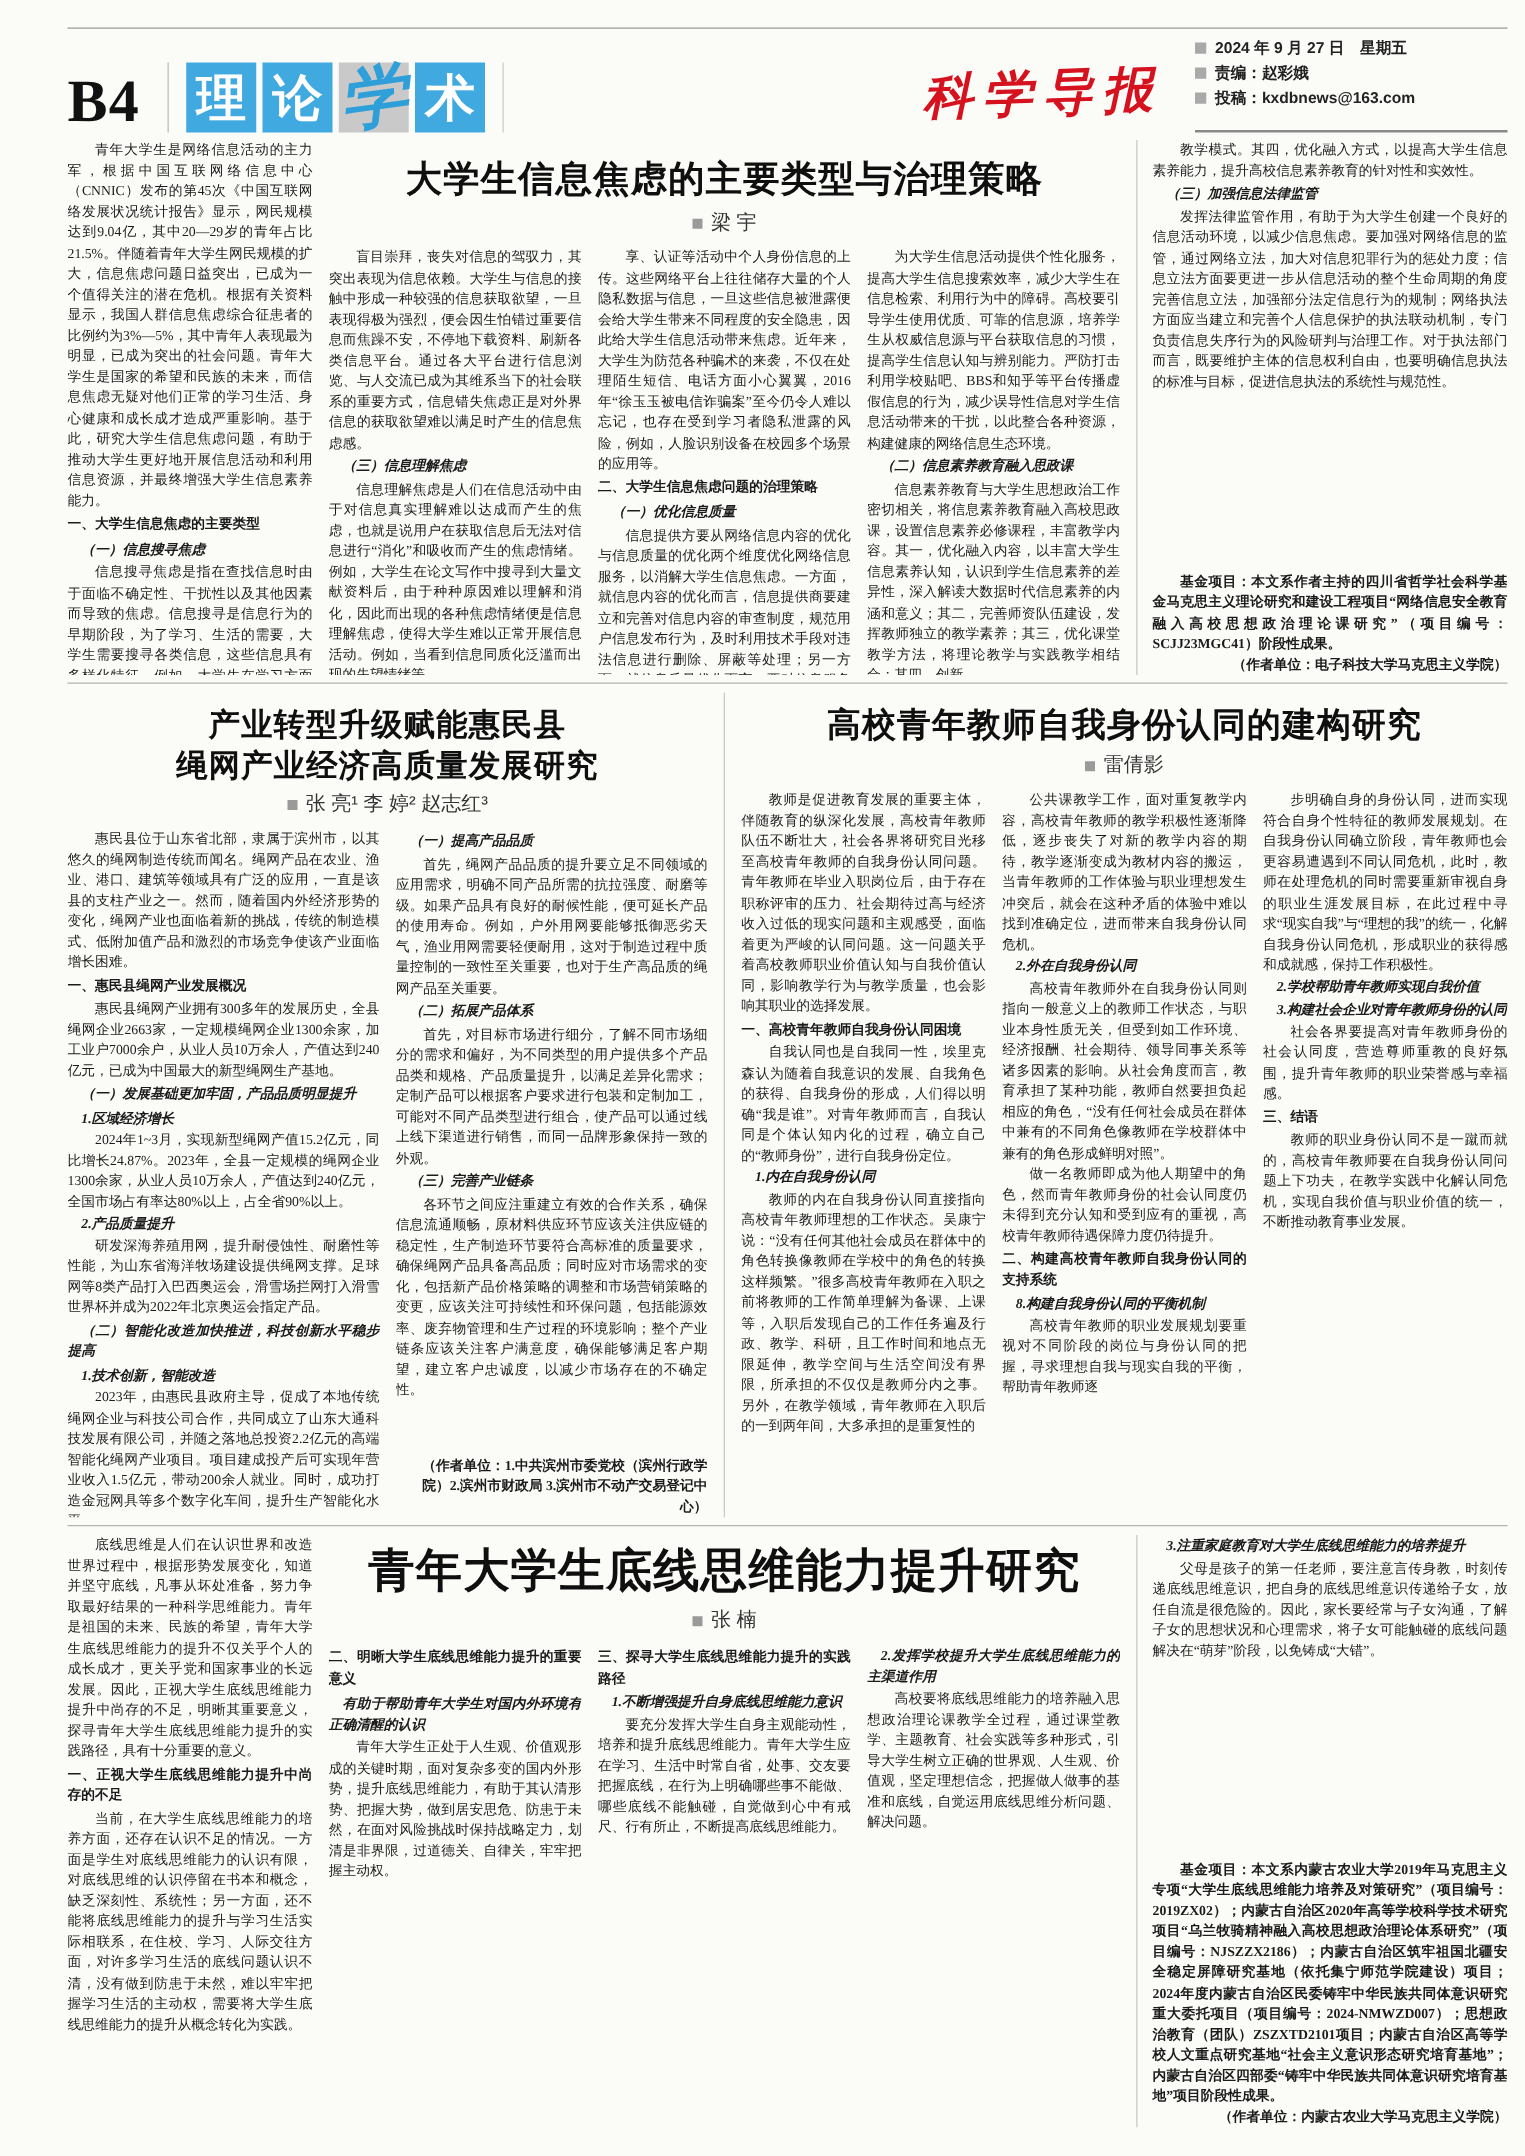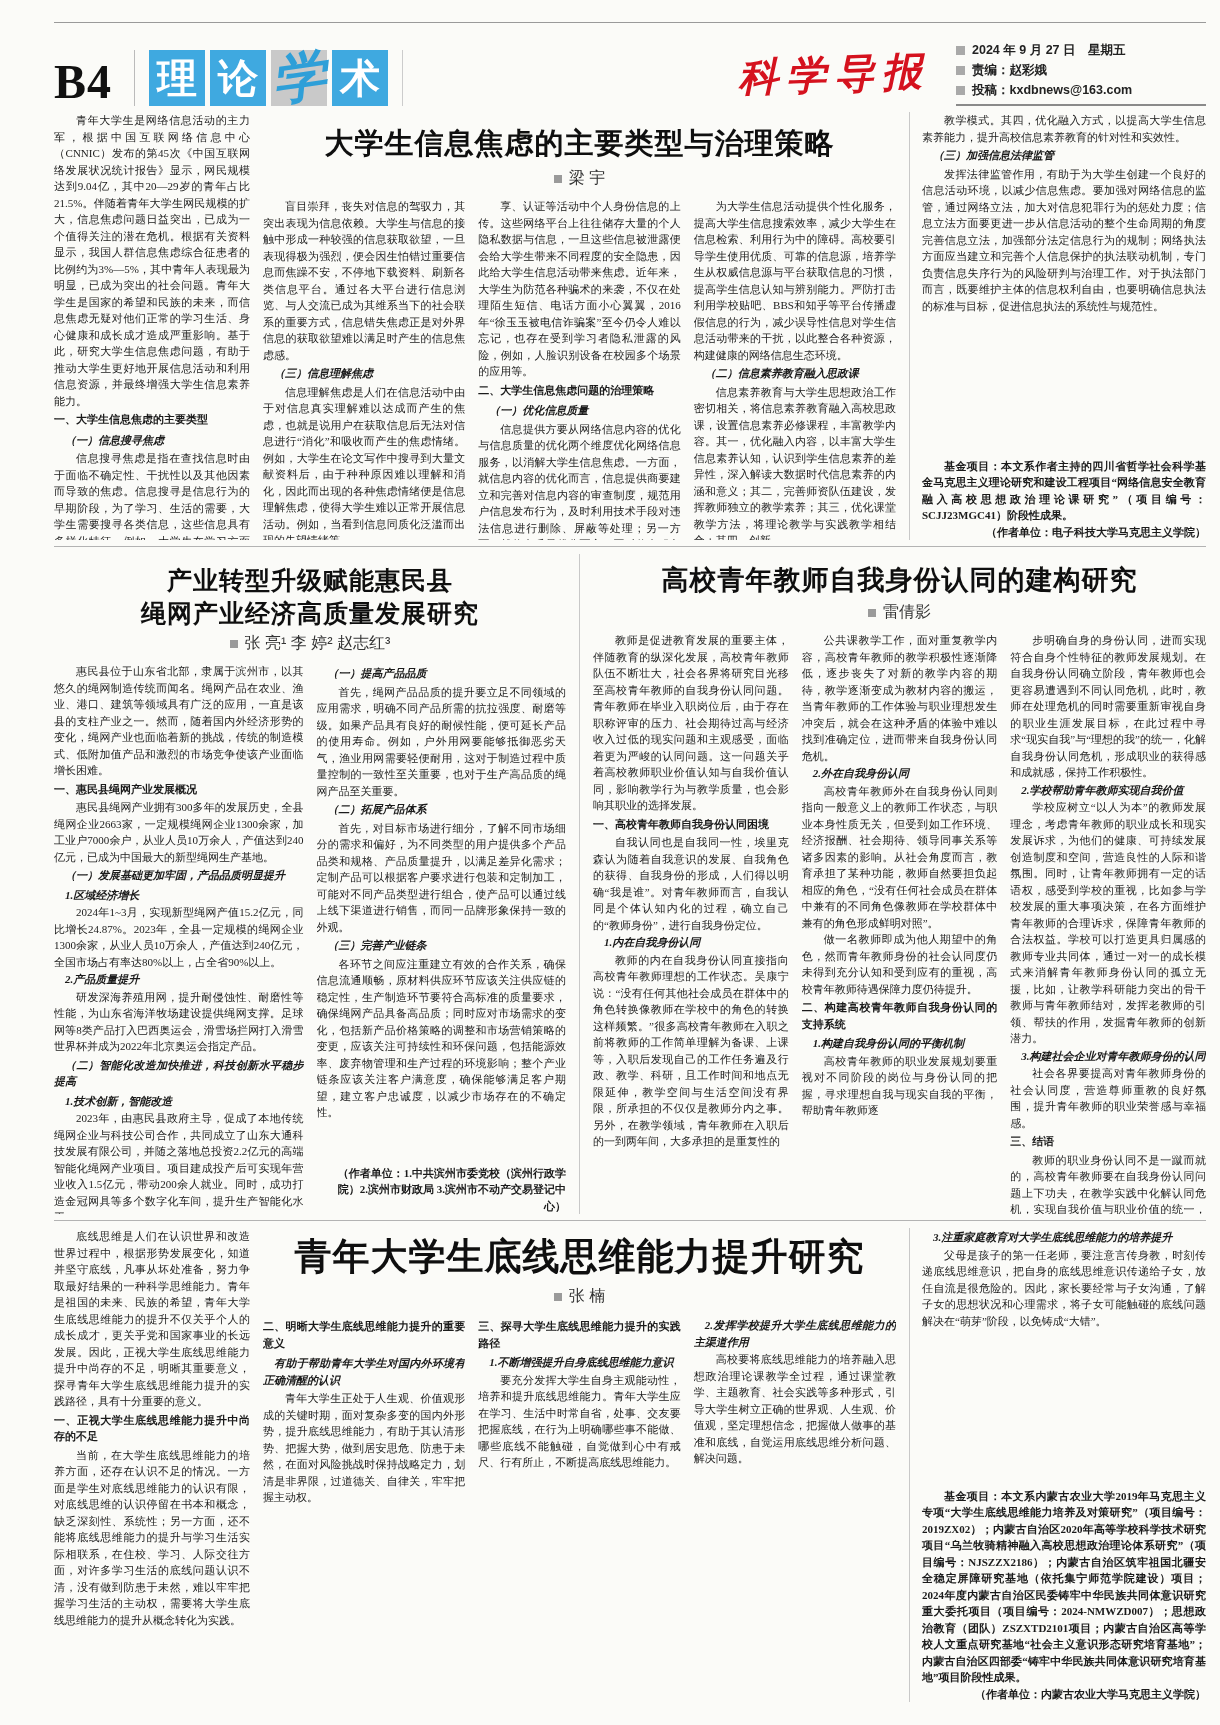--- a/index.html
+++ b/index.html
@@ -13,21 +13,21 @@
   .masthead{border-top:1px solid #9a9a9a;padding-top:10px;display:flex;align-items:flex-end;height:84px;box-sizing:border-box;}
   .page-no{font-family:"Liberation Serif",serif;font-weight:700;font-size:48px;line-height:1;color:#111;margin-right:22px;letter-spacing:1px;}
   .sec-boxes{display:flex;gap:5px;align-items:flex-end;border-left:1px solid #bbb;padding-left:14px;border-right:1px solid #ccc;padding-right:14px;}
   .sec-box{width:56px;height:56px;display:flex;align-items:center;justify-content:center;
     font-family:"Liberation Sans",sans-serif;font-weight:700;font-size:40px;color:#fff;}
   .sec-box.blue{background:#3fa9e0;}
   .sec-box.gray{background:#c9c9c9;}
   .sec-box.gray span{color:#2e9fd8;font-style:italic;font-size:54px;transform:rotate(-8deg);font-family:"DejaVu Serif",serif;}
   .mast-right{margin-left:auto;display:flex;align-items:flex-end;gap:26px;}
   .paper-name{color:#d5121e;font-weight:700;font-style:italic;font-size:40px;letter-spacing:8px;transform:rotate(-2deg);font-family:"DejaVu Serif",serif;padding-bottom:4px;}
-  .info-block{font-family:"Liberation Sans",sans-serif;font-size:12.5px;font-weight:700;color:#222;border-bottom:2px solid #8a8a8a;padding-bottom:5px;min-width:250px;}
+  .info-block{font-family:"Liberation Sans",sans-serif;font-size:12.5px;font-weight:700;color:#222;border-bottom:2px solid #8a8a8a;padding-bottom:17px;min-width:250px;}
   .info-line{display:flex;align-items:center;margin-top:3px;}
   .sq{display:inline-block;width:9px;height:9px;background:#a9a9a9;margin-right:7px;flex:none;}
   
   .hr{border:none;border-top:1px solid #b3b3b3;margin:6px 0 7px;}
   .band{display:flex;overflow:hidden;}
   .band1{height:428px;margin-top:6px;}
   .band2{height:660px;justify-content:flex-end;}
   .band4{height:474px;}
   .col{overflow:hidden;display:flex;flex-direction:column;min-width:0;font-size:11px;line-height:1.5;text-align:justify;}
   .c-intro{width:196px;flex:none;}
@@ -179,27 +179,26 @@
           <div class="blk p">自我认同也是自我同一性，埃里克森认为随着自我意识的发展、自我角色的获得、自我身份的形成，人们得以明确“我是谁”。对青年教师而言，自我认同是个体认知内化的过程，确立自己的“教师身份”，进行自我身份定位。</div>
           <div class="blk h3">1.内在自我身份认同</div>
           <div class="blk p">教师的内在自我身份认同直接指向高校青年教师理想的工作状态。吴康宁说：“没有任何其他社会成员在群体中的角色转换像教师在学校中的角色的转换这样频繁。”很多高校青年教师在入职之前将教师的工作简单理解为备课、上课等，入职后发现自己的工作任务遍及行政、教学、科研，且工作时间和地点无限延伸，教学空间与生活空间没有界限，所承担的不仅仅是教师分内之事。另外，在教学领域，青年教师在入职后的一到两年间，大多承担的是重复性的</div>
         </div>
       <div class="col">
           <div class="blk p">公共课教学工作，面对重复教学内容，高校青年教师的教学积极性逐渐降低，逐步丧失了对新的教学内容的期待，教学逐渐变成为教材内容的搬运，当青年教师的工作体验与职业理想发生冲突后，就会在这种矛盾的体验中难以找到准确定位，进而带来自我身份认同危机。</div>
           <div class="blk h3">2.外在自我身份认同</div>
           <div class="blk p">高校青年教师外在自我身份认同则指向一般意义上的教师工作状态，与职业本身性质无关，但受到如工作环境、经济报酬、社会期待、领导同事关系等诸多因素的影响。从社会角度而言，教育承担了某种功能，教师自然要担负起相应的角色，“没有任何社会成员在群体中兼有的不同角色像教师在学校群体中兼有的角色形成鲜明对照”。</div>
           <div class="blk p">做一名教师即成为他人期望中的角色，然而青年教师身份的社会认同度仍未得到充分认知和受到应有的重视，高校青年教师待遇保障力度仍待提升。</div>
           <div class="blk h1">二、构建高校青年教师自我身份认同的支持系统</div>
-          <div class="blk h3">1.构建自我身份认同的平衡机制</div>
+          <div class="blk h3">8.构建自我身份认同的平衡机制</div>
           <div class="blk p">高校青年教师的职业发展规划要重视对不同阶段的岗位与身份认同的把握，寻求理想自我与现实自我的平衡，帮助青年教师逐</div>
         </div>
       <div class="col">
           <div class="blk p">步明确自身的身份认同，进而实现符合自身个性特征的教师发展规划。在自我身份认同确立阶段，青年教师也会更容易遭遇到不同认同危机，此时，教师在处理危机的同时需要重新审视自身的职业生涯发展目标，在此过程中寻求“现实自我”与“理想的我”的统一，化解自我身份认同危机，形成职业的获得感和成就感，保持工作积极性。</div>
           <div class="blk h3">2.学校帮助青年教师实现自我价值</div>
-          <div class="blk p">学校应树立“以人为本”的教师发展理念，考虑青年教师的职业成长和现实发展诉求，为他们的健康、可持续发展创造制度和空间，营造良性的人际和谐氛围。同时，让青年教师拥有一定的话语权，感受到学校的重视，比如参与学校发展的重大事项决策，在各方面维护青年教师的合理诉求，保障青年教师的合法权益。学校可以打造更具归属感的教师专业共同体，通过一对一的成长模式来消解青年教师身份认同的孤立无援，比如，让教学科研能力突出的骨干教师与青年教师结对，发挥老教师的引领、帮扶的作用，发掘青年教师的创新潜力。</div>
           <div class="blk h3">3.构建社会企业对青年教师身份的认同</div>
           <div class="blk p">社会各界要提高对青年教师身份的社会认同度，营造尊师重教的良好氛围，提升青年教师的职业荣誉感与幸福感。</div>
           <div class="blk h1">三、结语</div>
           <div class="blk p">教师的职业身份认同不是一蹴而就的，高校青年教师要在自我身份认同问题上下功夫，在教学实践中化解认同危机，实现自我价值与职业价值的统一，不断推动教育事业发展。</div>
         </div>
     </div>
   </div>
 </div>
 
 <hr class="hr">

